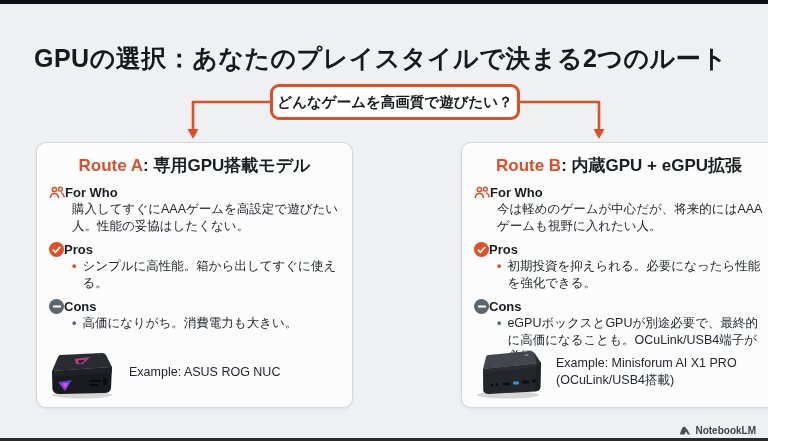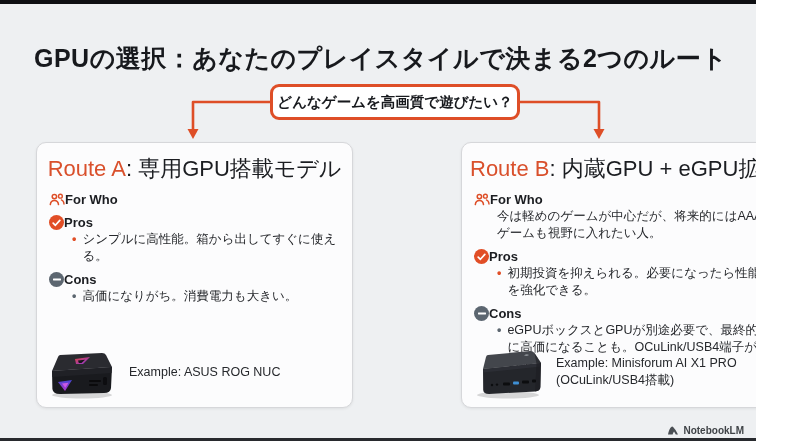--- a/index.html
+++ b/index.html
@@ -1,20 +1,21 @@
 <!DOCTYPE html>
 <html><head>
 <meta charset="utf-8">
 <style>
   html,body{margin:0;padding:0;}
   .stage{
     position:relative;width:756px;height:441px;overflow:hidden;
     background:#eef0f2;
     font-family:"Liberation Sans","DejaVu Sans",sans-serif;
     color:#1b1d21;
+    padding-left:12px;
   }
   .edge-bar-top{position:absolute;left:0;top:0;width:790px;height:4px;background:#0e0f12;}
   .edge-bar-bottom{position:absolute;left:0;bottom:0;width:790px;height:3px;background:#282a2e;}
 
   .page-title{
     position:absolute;left:34px;top:25px;width:740px;
     font-size:25px;font-weight:800;letter-spacing:.5px;white-space:nowrap;
     color:#17191d;
   }
 
@@ -30,21 +31,21 @@
   .card{
     position:absolute;top:142px;height:266px;box-sizing:border-box;
     background:#fcfcfd;border:1px solid #d6d7da;border-radius:10px;
     box-shadow:0 1px 3px rgba(0,0,0,.07);
   }
   .card-a{left:36px;width:317px;}
   .card-b{left:437px;width:316px;margin-left:24px;}
 
   .card-title{
     text-align:center;margin:11px 8px 4px 8px;
-    font-size:22px;font-weight:400;color:#1b1d21;white-space:nowrap;
+    font-size:17px;font-weight:700;color:#1b1d21;white-space:nowrap;
   }
   .card-title .accent{color:#d9502c;}
 
   .sec{margin:8px 10px 0 12px;}
   .sec-head{display:flex;align-items:center;font-size:13px;font-weight:800;color:#1b1d21;}
   .badge{width:15px;height:15px;border-radius:50%;flex:0 0 15px;display:flex;align-items:center;justify-content:center;}
   .badge.pros{background:#e14e26;}
   .badge.cons{background:#5c6670;}
   .users-svg{width:16px;height:15px;flex:0 0 16px;}
   .sec-body{margin:1px 0 0 23px;font-size:12.5px;line-height:1.32;color:#26282c;}
@@ -88,20 +89,21 @@
     <div class="sec">
       <div class="sec-head">
         <svg class="users-svg" viewBox="0 0 16 15">
           <circle cx="5.4" cy="4.6" r="2.2" fill="none" stroke="#de4e27" stroke-width="1.5"></circle>
           <path d="M1.3 12.6 Q1.8 8.6 5.4 8.6 Q9 8.6 9.5 12.6" fill="none" stroke="#de4e27" stroke-width="1.5" stroke-linecap="round"></path>
           <circle cx="11.4" cy="4.2" r="1.9" fill="none" stroke="#de4e27" stroke-width="1.4"></circle>
           <path d="M12.4 7.9 Q14.8 8.7 15 12" fill="none" stroke="#de4e27" stroke-width="1.4" stroke-linecap="round"></path>
         </svg>
         <span>For Who</span>
       </div>
+      <div class="sec-body">購入してすぐにAAAゲームを高設定で遊びたい人。性能の妥協はしたくない。</div>
     </div>
 
     <div class="sec">
       <div class="sec-head">
         <span class="badge pros">
           <svg width="9" height="8" viewBox="0 0 9 8">
               <path d="M1.2 4.2 L3.4 6.3 L7.8 1.4" fill="none" stroke="#fff" stroke-width="1.7" stroke-linecap="round" stroke-linejoin="round"></path>
             </svg>
         </span>
         <span>Pros</span>

